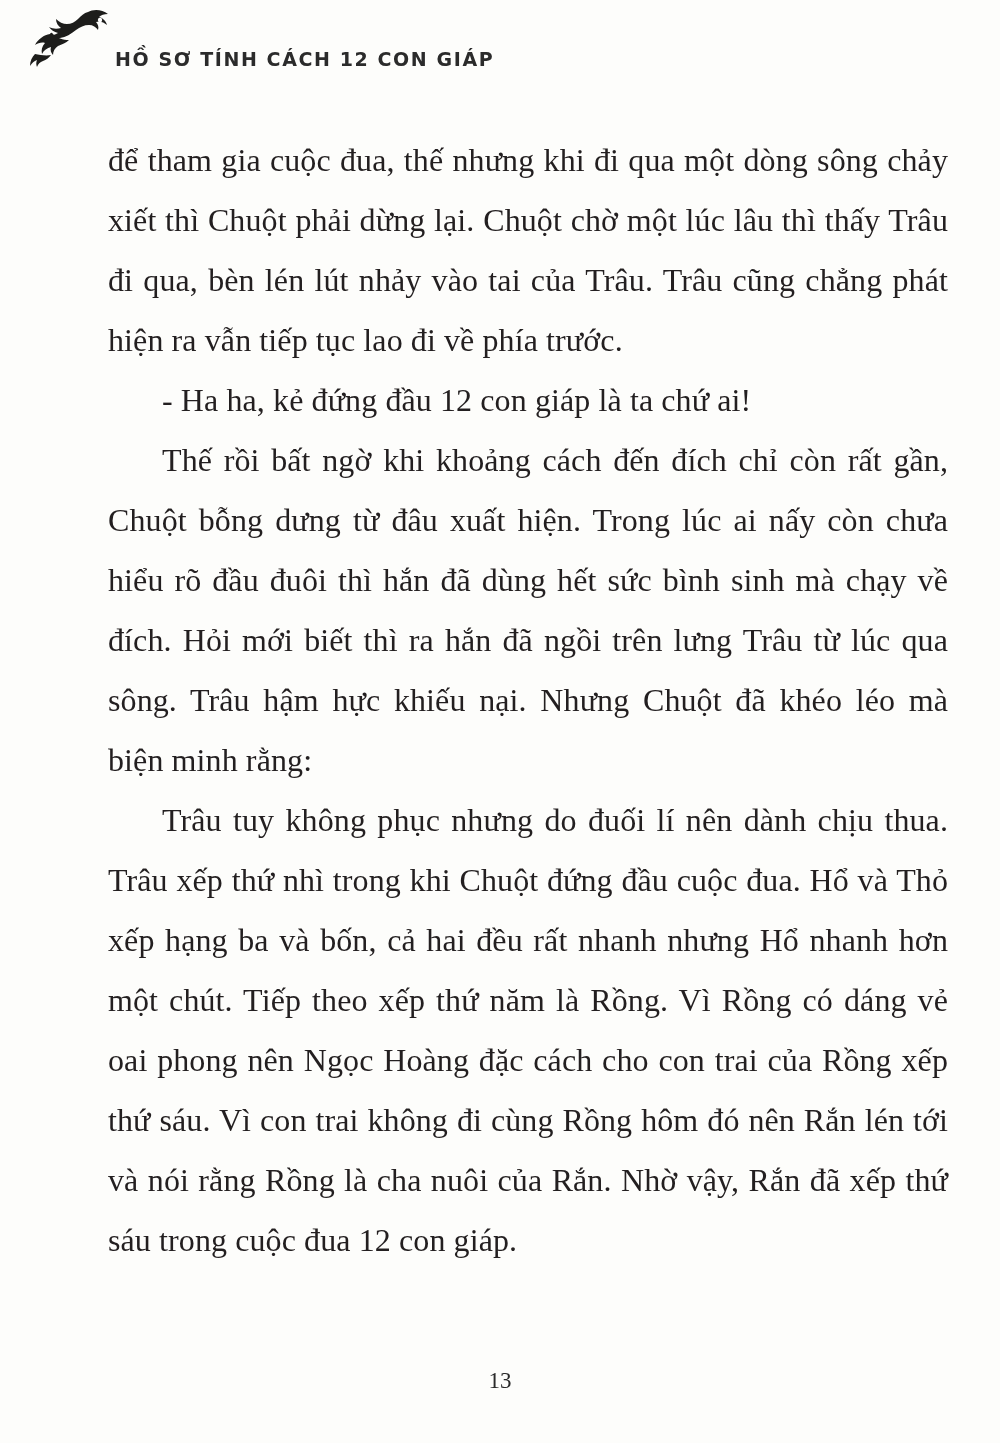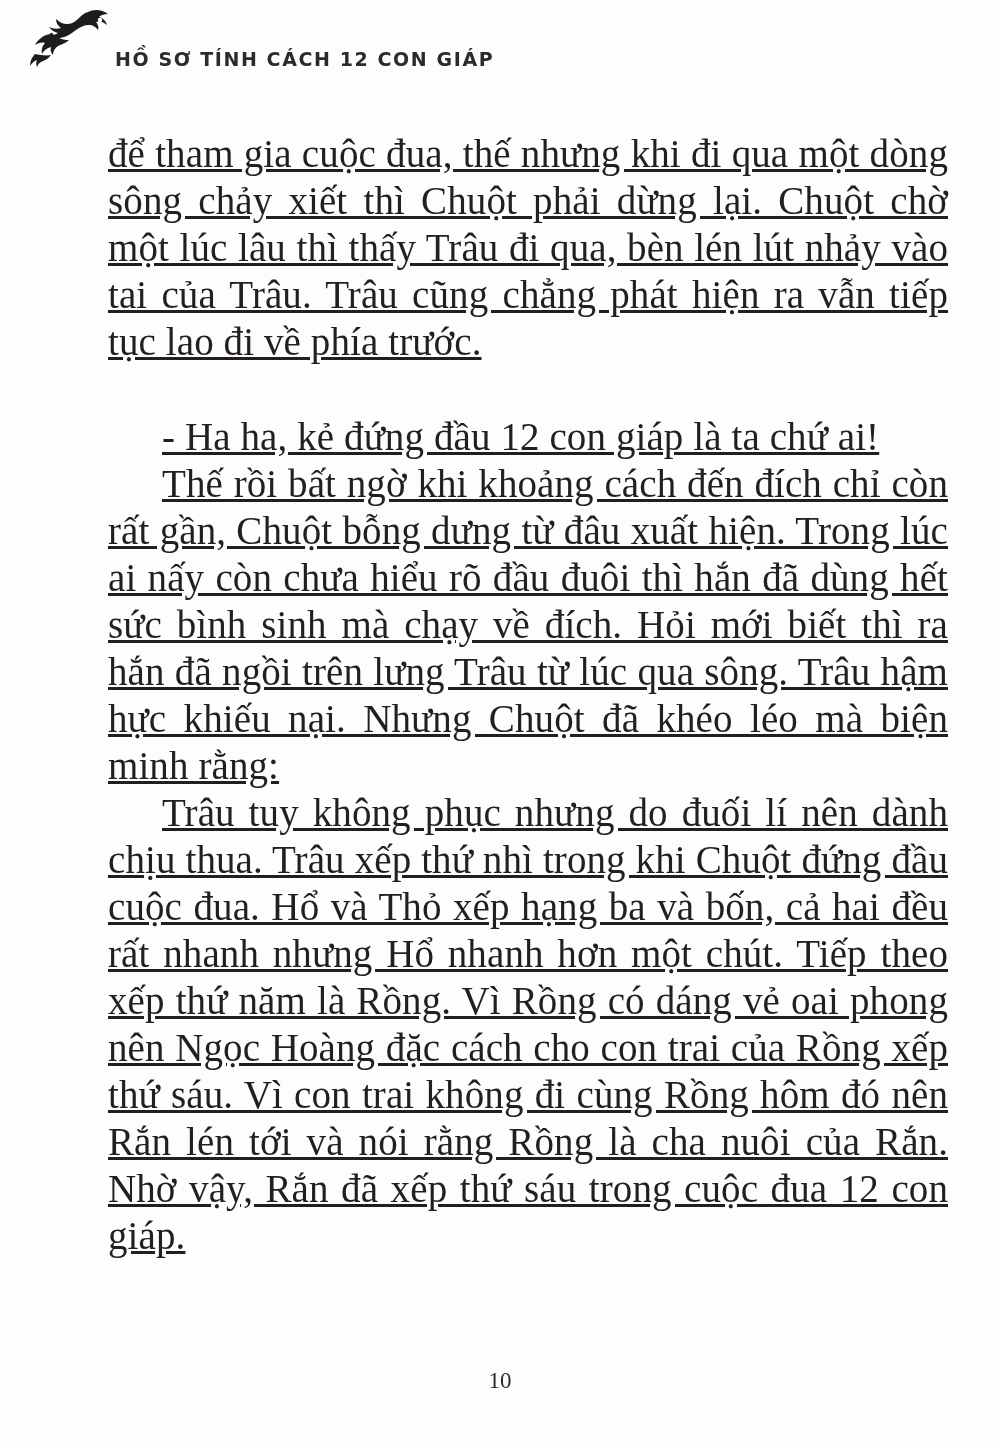--- a/index.html
+++ b/index.html
@@ -50,35 +50,33 @@
   }
 
   
   .content {
     position: absolute;
     left: 108px;
     top: 130px;
     width: 840px;
   }
   .para {
-    font-size: 39px;
-    line-height: 47px;
+    font-size: 32px;
+    line-height: 60px;
     text-align: justify;
     text-align-last: left;
     margin: 0;
     color: #231f20;
     letter-spacing: 0.1px;
-    text-decoration: underline;
   }
   .para.indent {
     text-indent: 54px;
   }
   .para.dialog {
     text-indent: 54px;
-    margin-top: 48px;
   }
 
   
   .folio {
     position: absolute;
     left: 0;
     top: 1368px;
     width: 1000px;
     text-align: center;
     font-family: "Liberation Serif", serif;
@@ -105,15 +103,15 @@
     <div class="header-title">HỒ SƠ TÍNH CÁCH 12 CON GIÁP</div>
   </div>
 
   <div class="content">
     <p class="para">để tham gia cuộc đua, thế nhưng khi đi qua một dòng sông chảy xiết thì Chuột phải dừng lại. Chuột chờ một lúc lâu thì thấy Trâu đi qua, bèn lén lút nhảy vào tai của Trâu. Trâu cũng chẳng phát hiện ra vẫn tiếp tục lao đi về phía trước.</p>
     <p class="para dialog">- Ha ha, kẻ đứng đầu 12 con giáp là ta chứ ai!</p>
     <p class="para indent">Thế rồi bất ngờ khi khoảng cách đến đích chỉ còn rất gần, Chuột bỗng dưng từ đâu xuất hiện. Trong lúc ai nấy còn chưa hiểu rõ đầu đuôi thì hắn đã dùng hết sức bình sinh mà chạy về đích. Hỏi mới biết thì ra hắn đã ngồi trên lưng Trâu từ lúc qua sông. Trâu hậm hực khiếu nại. Nhưng Chuột đã khéo léo mà biện minh rằng:</p>
     <p class="para indent">Trâu tuy không phục nhưng do đuối lí nên dành chịu thua. Trâu xếp thứ nhì trong khi Chuột đứng đầu cuộc đua. Hổ và Thỏ xếp hạng ba và bốn, cả hai đều rất nhanh nhưng Hổ nhanh hơn một chút. Tiếp theo xếp thứ năm là Rồng. Vì Rồng có dáng vẻ oai phong nên Ngọc Hoàng đặc cách cho con trai của Rồng xếp thứ sáu. Vì con trai không đi cùng Rồng hôm đó nên Rắn lén tới và nói rằng Rồng là cha nuôi của Rắn. Nhờ vậy, Rắn đã xếp thứ sáu trong cuộc đua 12 con giáp.</p>
   </div>
 
-  <div class="folio">10</div>
+  <div class="folio">13</div>
 
 </div>
 
 </body></html>

